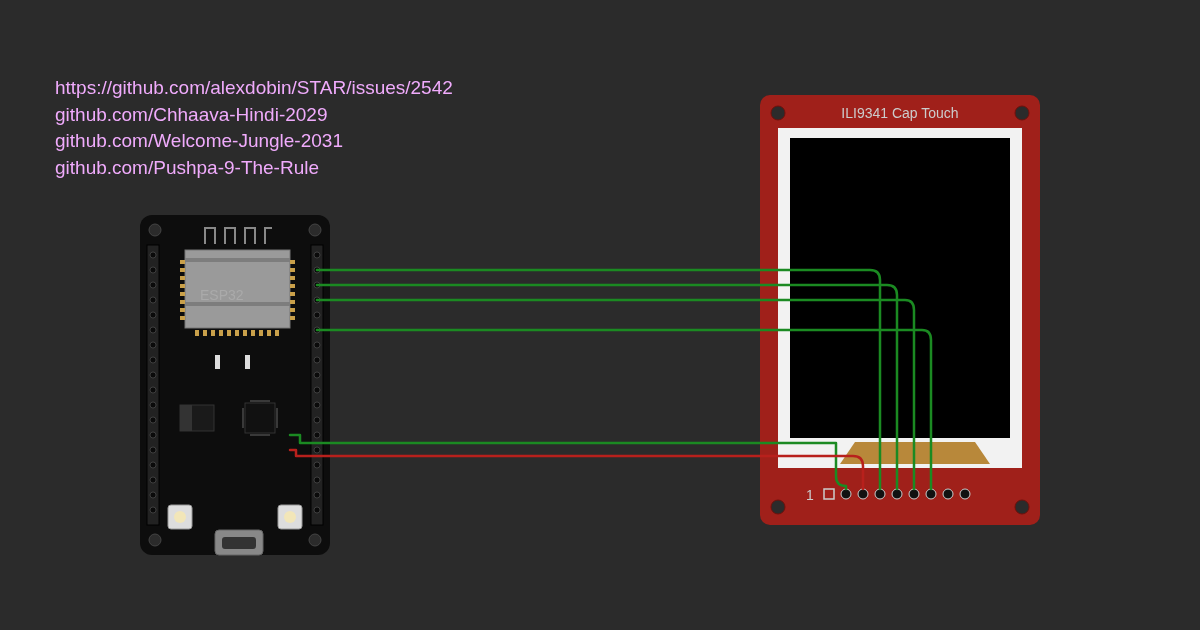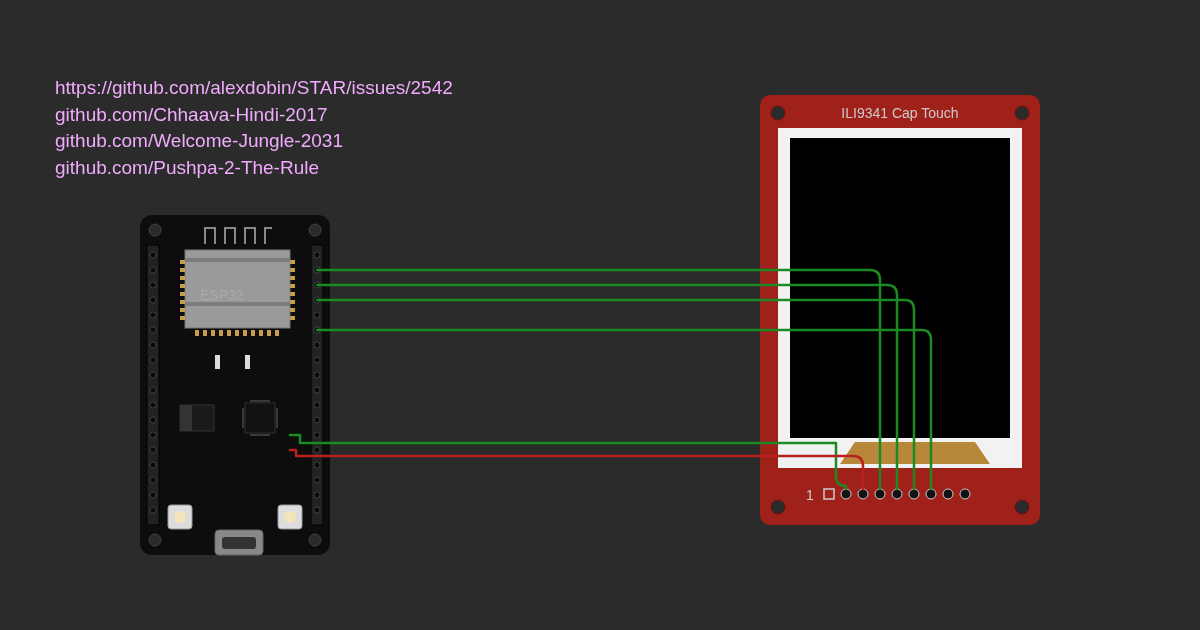--- a/index.html
+++ b/index.html
@@ -30,23 +30,23 @@
     fill: #aaa;
     font-size: 14px;
     font-family: Arial, Helvetica, sans-serif;
   }
 </style>
 </head>
 <body>
 
 <div class="link-list">
   <div>https://github.com/alexdobin/STAR/issues/2542</div>
-  <div>github.com/Chhaava-Hindi-2017</div>
+  <div>github.com/Chhaava-Hindi-2029</div>
   <div>github.com/Welcome-Jungle-2031</div>
-  <div>github.com/Pushpa-2-The-Rule</div>
+  <div>github.com/Pushpa-9-The-Rule</div>
 </div>
 
 <svg width="1200" height="630">
 
   <g>
 
     <rect x="140" y="215" width="190" height="340" rx="12" fill="#0d0d0d"></rect>
 
     <circle cx="155" cy="230" r="6" fill="#2b2b2b" stroke="#444"></circle>
     <circle cx="315" cy="230" r="6" fill="#2b2b2b" stroke="#444"></circle>

